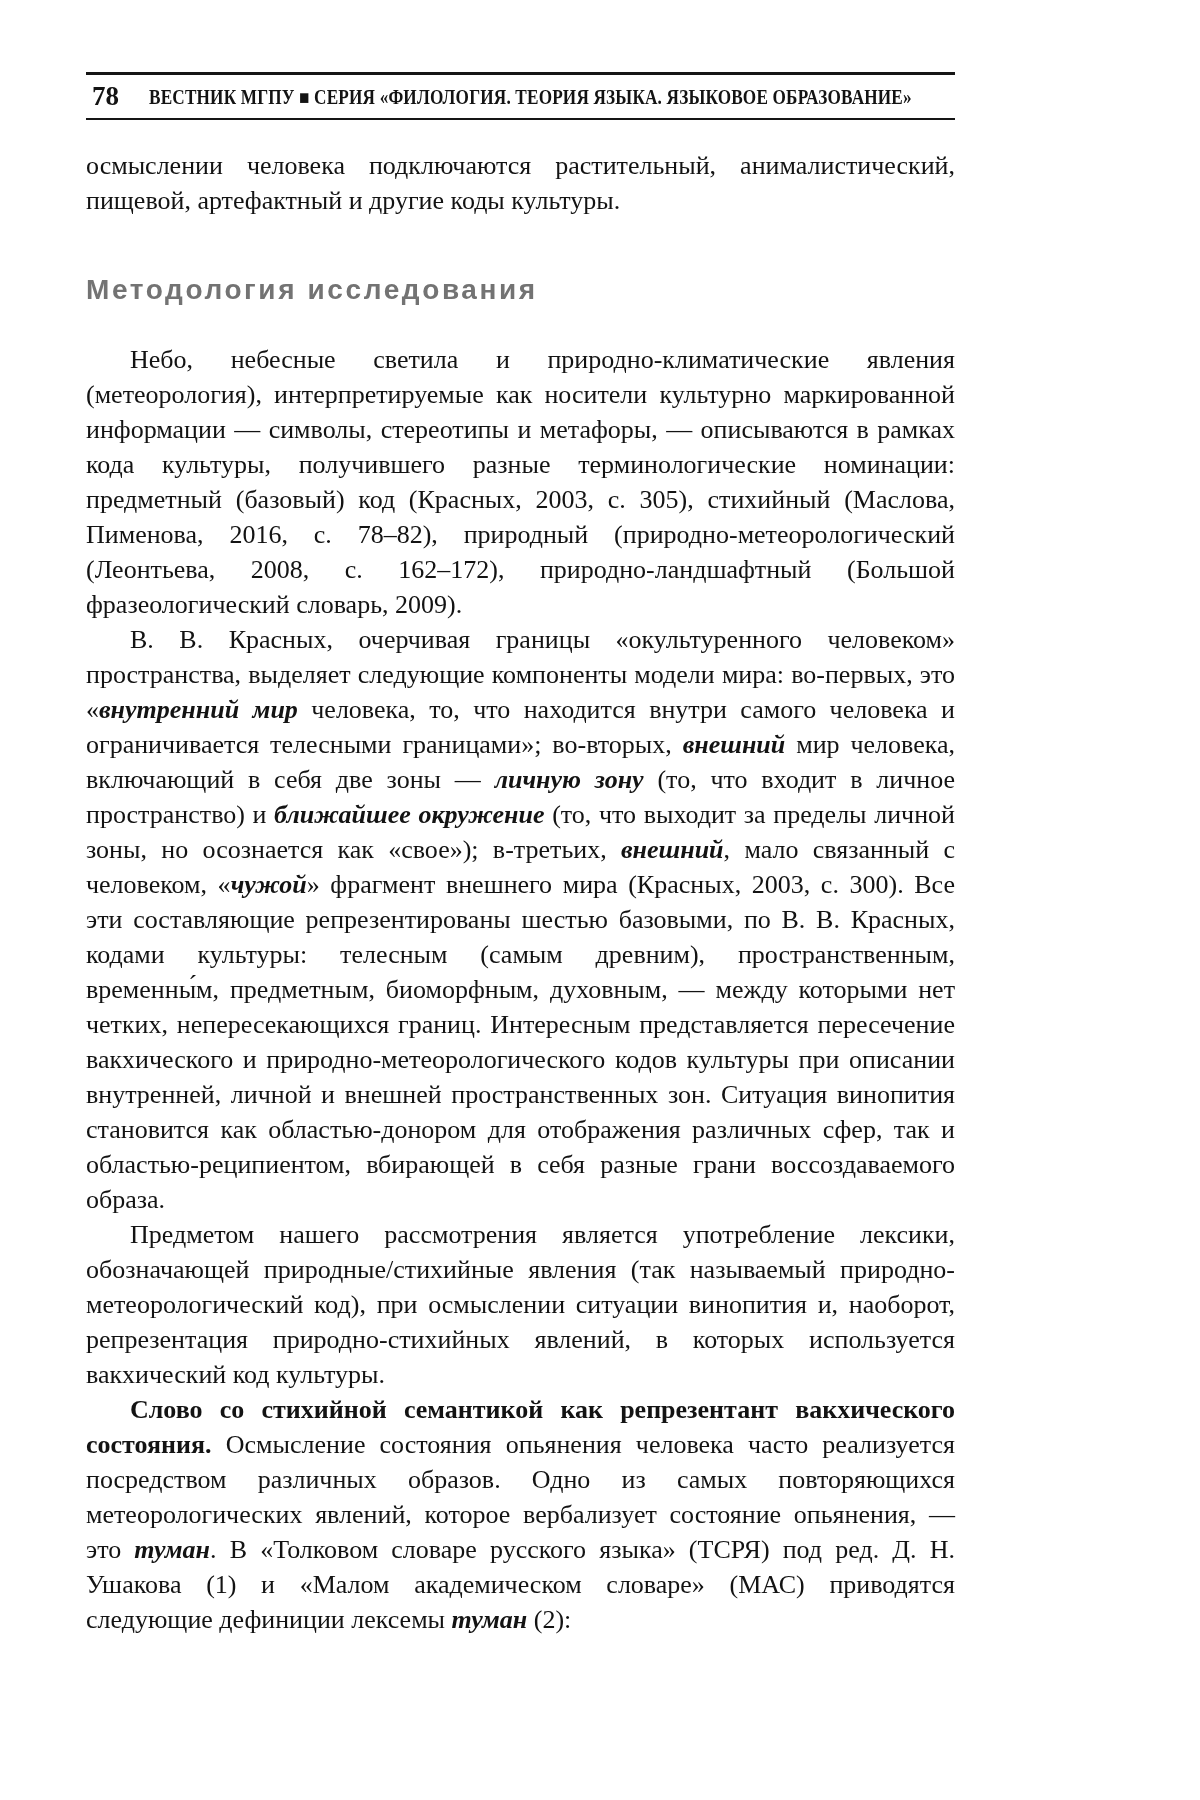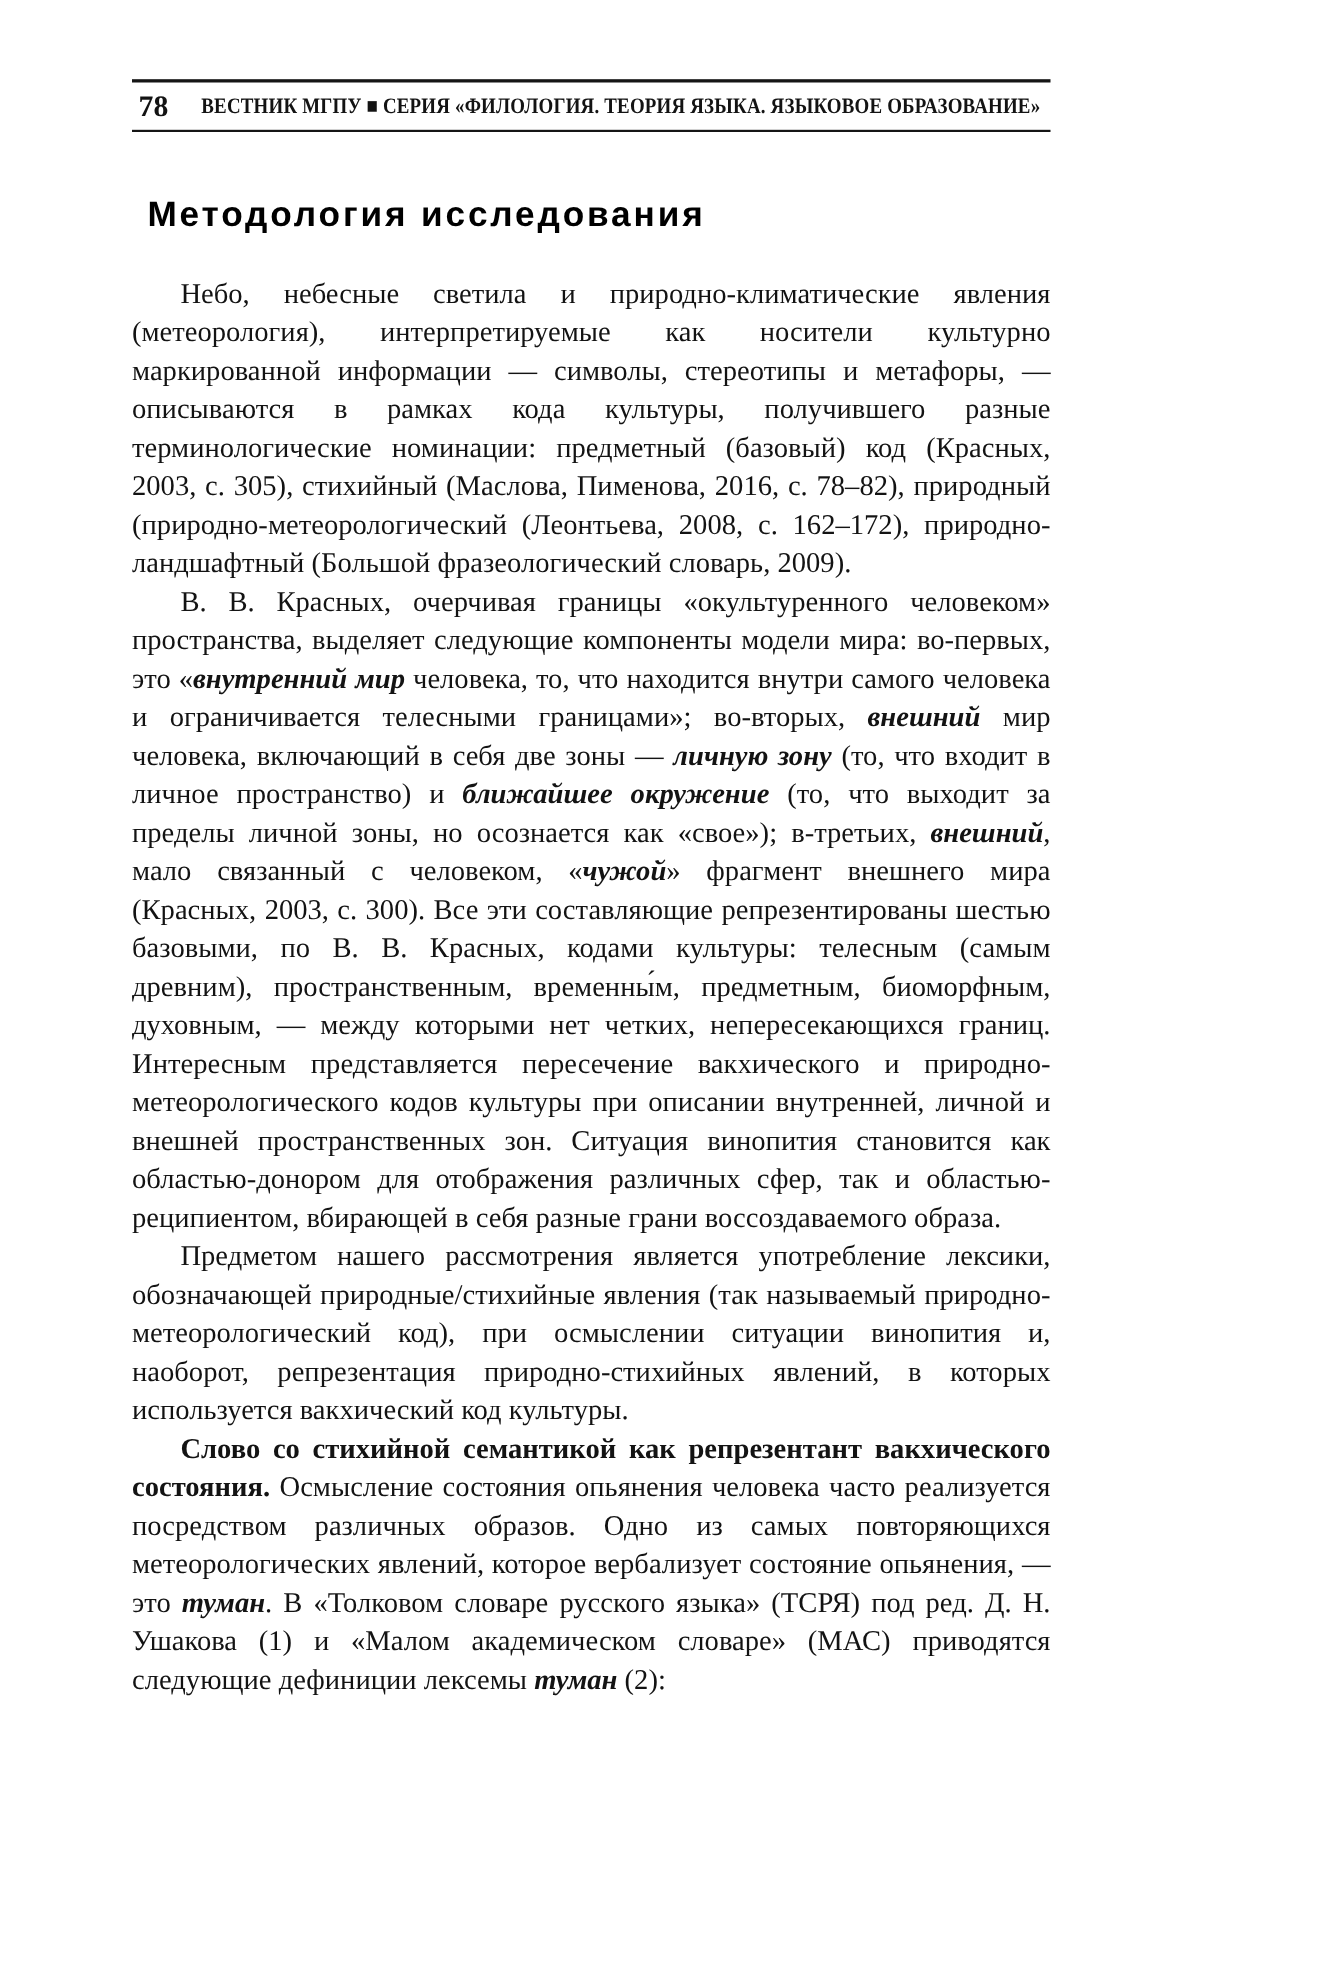--- a/index.html
+++ b/index.html
@@ -11,21 +11,21 @@
     width: 1200px;
     height: 1800px;
     overflow: hidden;
     font-family: "Liberation Serif", serif;
     color: #131313;
   }
   .page {
     box-sizing: border-box;
     width: 1200px;
     height: 1800px;
-    padding: 72px 245px 0 120px; 
+    padding: 72px 245px 0 86px; 
     background: #ffffff;
   }
   
   .rule-top {
     height: 3px;
     background: #151515;
   }
   .rule-bottom {
     height: 2px;
     background: #151515;
@@ -60,46 +60,47 @@
     font-size: 26px;
     line-height: 35px;
     text-align: justify;
     text-indent: 44px;
     hyphens: auto;
   }
   .para.no-indent {
     text-indent: 0;
   }
   .section-heading {
-    margin: 56px 0 36px 14px;
+    margin: 56px 0 36px 0;
     font-family: "Liberation Sans", sans-serif;
     font-weight: bold;
-    font-size: 32px;
+    font-size: 28px;
     letter-spacing: 2.6px;
-    color: #000000;
+    color: #737373;
   }
   .it { font-style: italic; font-weight: bold; }
   .bd { font-weight: bold; }
 </style>
 </head>
 <body>
 
 <div class="page">
 
   <header>
     <div class="rule-top"></div>
     <div class="header-row">
       <span class="page-num">78</span>
       <span class="journal-title">ВЕСТНИК МГПУ ■ СЕРИЯ «ФИЛОЛОГИЯ. ТЕОРИЯ ЯЗЫКА. ЯЗЫКОВОЕ ОБРАЗОВАНИЕ»</span>
     </div>
     <div class="rule-bottom"></div>
   </header>
 
   <main>
 
+    <p class="para no-indent"><span>осмыслении человека подключаются растительный, анималистический, пищевой, артефактный и другие коды культуры.</span></p>
 
     <h2 class="section-heading">Методология исследования</h2>
 
     <p class="para"><span>Небо, небесные светила и природно-климатические явления (метеорология), интерпретируемые как носители культурно маркированной информации — символы, стереотипы и метафоры, — описываются в рамках кода культуры, получившего разные терминологические номинации: предметный (базовый) код (Красных, 2003, с. 305), стихийный (Маслова, Пименова, 2016, с. 78–82), природный (природно-метеорологический (Леонтьева, 2008, с. 162–172), природно-ландшафтный (Большой фразеологический словарь, 2009).</span></p>
 
 
     <p class="para"><span>В. В. Красных, очерчивая границы «окультуренного человеком» пространства, выделяет следующие компоненты модели мира: во-первых, это «</span><span class="it">внутренний мир</span><span> человека, то, что находится внутри самого человека и ограничивается телесными границами»; во-вторых, </span><span class="it">внешний</span><span> мир человека, включающий в себя две зоны — </span><span class="it">личную зону</span><span> (то, что входит в личное пространство) и </span><span class="it">ближайшее окружение</span><span> (то, что выходит за пределы личной зоны, но осознается как «свое»); в-третьих, </span><span class="it">внешний</span><span>, мало связанный с человеком, «</span><span class="it">чужой</span><span>» фрагмент внешнего мира (Красных, 2003, с. 300). Все эти составляющие репрезентированы шестью базовыми, по В. В. Красных, кодами культуры: телесным (самым древним), пространственным, временны́м, предметным, биоморфным, духовным, — между которыми нет четких, непересекающихся границ. Интересным представляется пересечение вакхического и природно-метеорологического кодов культуры при описании внутренней, личной и внешней пространственных зон. Ситуация винопития становится как областью-донором для отображения различных сфер, так и областью-реципиентом, вбирающей в себя разные грани воссоздаваемого образа.</span></p>
 
     <p class="para"><span>Предметом нашего рассмотрения является употребление лексики, обозначающей природные/стихийные явления (так называемый природно-метеорологический код), при осмыслении ситуации винопития и, наоборот, репрезентация природно-стихийных явлений, в которых используется вакхический код культуры.</span></p>
 

